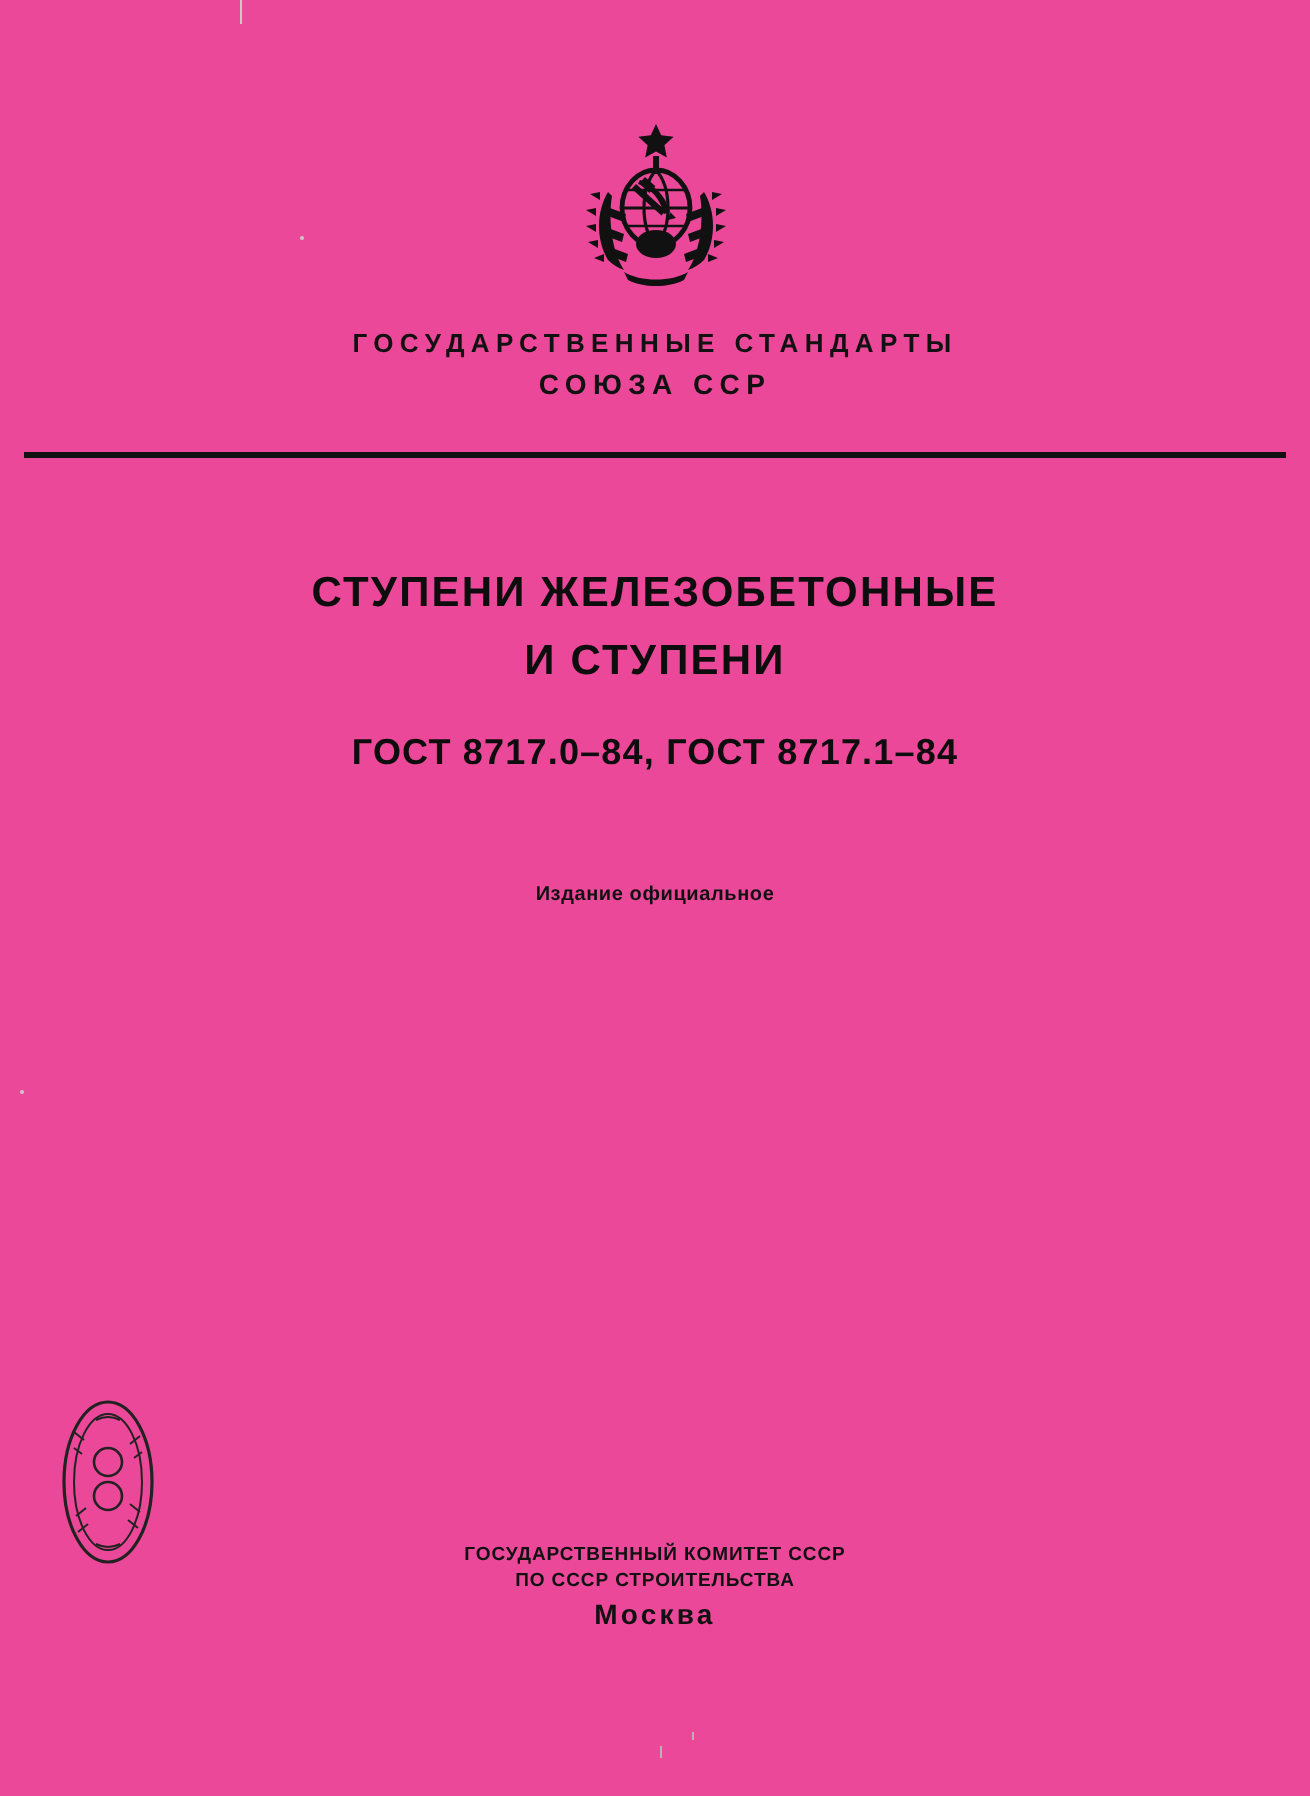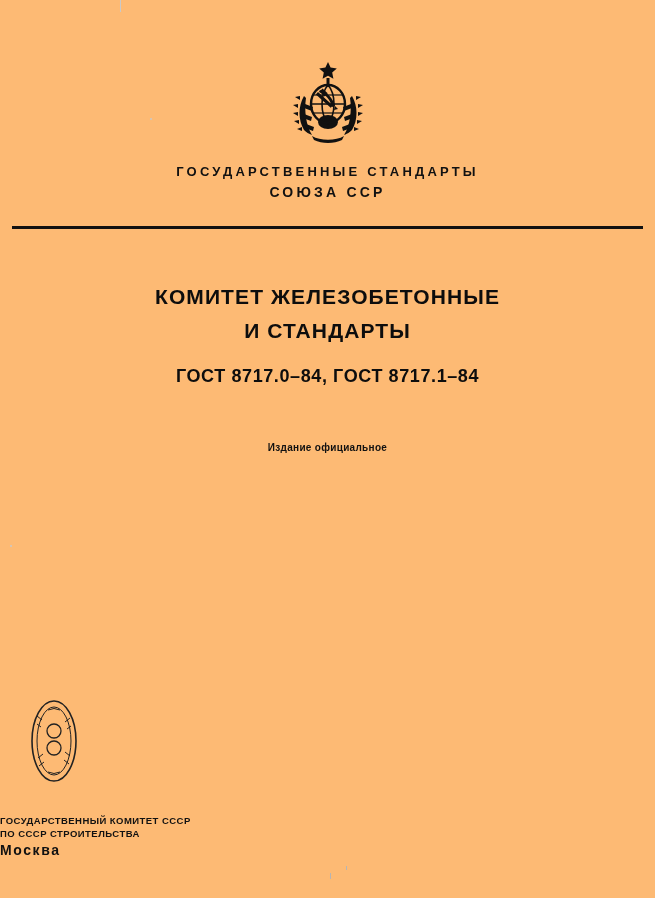--- a/index.html
+++ b/index.html
@@ -12,21 +12,21 @@
     height: 898px;
     position: relative;
     font-family: "Liberation Sans", sans-serif;
     color: #111111;
     overflow: hidden;
   }
 
   .page {
     position: absolute;
     inset: 0;
-    background: #fdba74;
+    background: #ec4899;
   }
 
   
   .scan-mark {
     position: absolute;
     background: #c9c9c9;
   }
   .scan-mark.m1 { left: 120px; top: 0; width: 1px; height: 12px; }
   .scan-mark.m2 { left: 150px; top: 118px; width: 2px; height: 2px; border-radius: 50%; }
   .scan-mark.m3 { left: 10px; top: 545px; width: 2px; height: 2px; border-radius: 50%; }
@@ -123,21 +123,21 @@
     width: 52px;
     height: 86px;
   }
   .seal svg { display: block; width: 100%; height: 100%; }
 
   .footer {
     position: absolute;
     left: 0;
     right: 0;
     top: 772px;
-    margin-top: 43px;
+    text-align: center;
   }
   .footer .f1,
   .footer .f2 {
     font-size: 9.5px;
     font-weight: bold;
     letter-spacing: 0.45px;
     line-height: 12.5px;
     color: #111;
   }
   .footer .f3 {
@@ -199,22 +199,22 @@
   </div>
 
   <div class="gos-header">
     <div class="line1">ГОСУДАРСТВЕННЫЕ СТАНДАРТЫ</div>
     <div class="line2">СОЮЗА ССР</div>
   </div>
 
   <div class="rule"></div>
 
   <div class="title-block">
-    <div class="t1">КОМИТЕТ ЖЕЛЕЗОБЕТОННЫЕ</div>
-    <div class="t2">И СТАНДАРТЫ</div>
+    <div class="t1">СТУПЕНИ ЖЕЛЕЗОБЕТОННЫЕ</div>
+    <div class="t2">И СТУПЕНИ</div>
   </div>
 
   <div class="gost-line">ГОСТ 8717.0–84, ГОСТ 8717.1–84</div>
 
   <div class="official">Издание официальное</div>
 
   <div class="seal">
     <svg viewBox="0 0 52 86" xmlns="http://www.w3.org/2000/svg">
       <ellipse cx="26" cy="43" rx="22" ry="40" fill="none" stroke="#222" stroke-width="1.6"></ellipse>
       <ellipse cx="26" cy="43" rx="17" ry="34" fill="none" stroke="#222" stroke-width="1"></ellipse>

